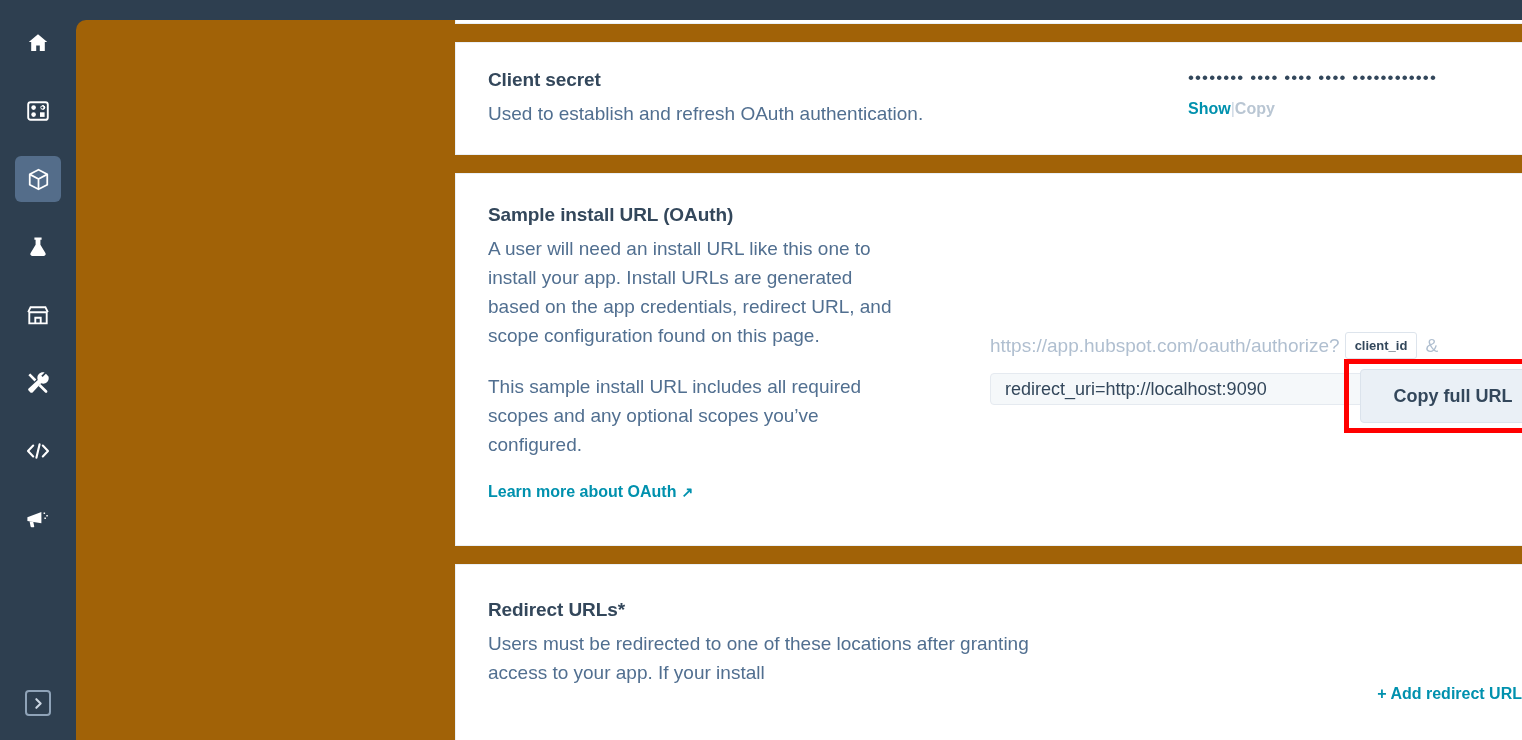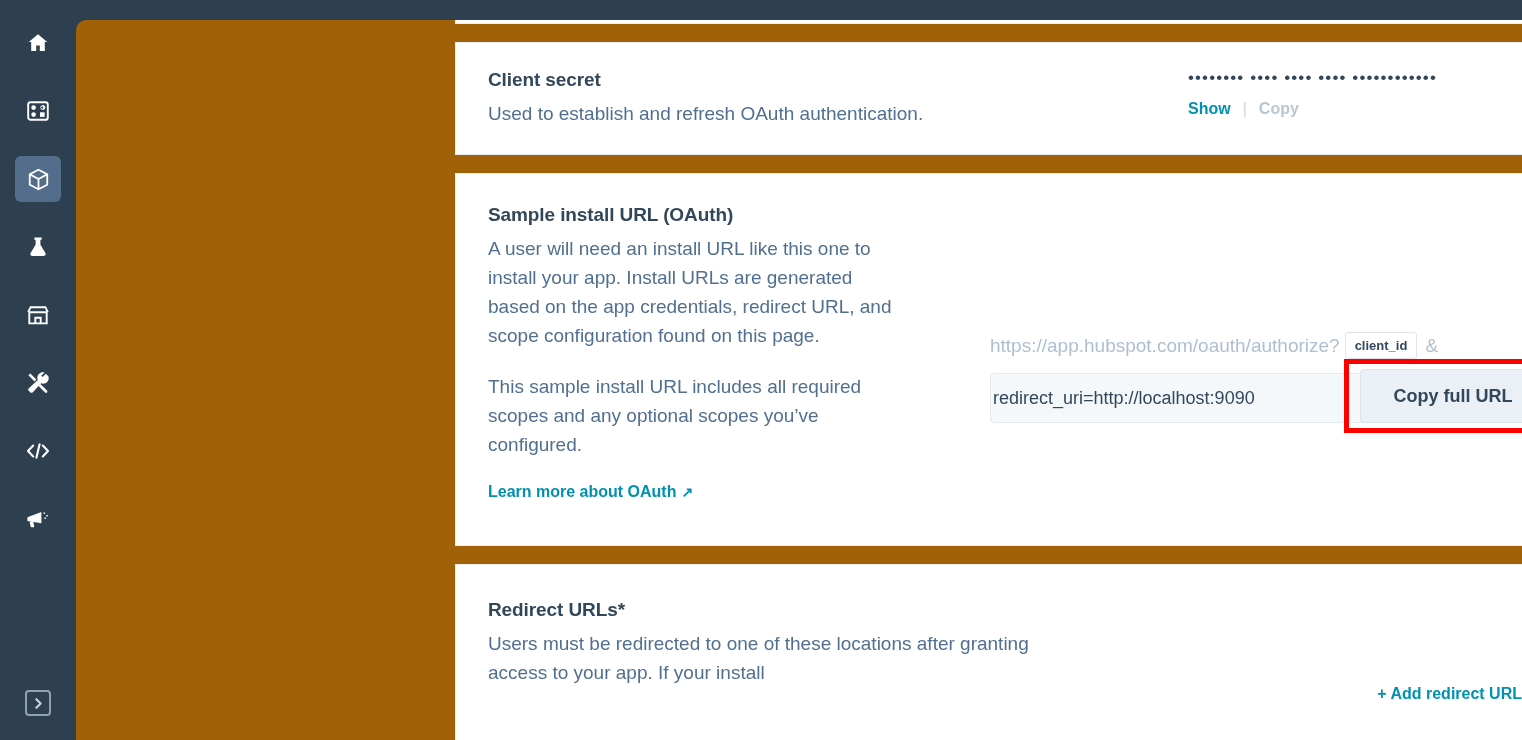--- a/index.html
+++ b/index.html
@@ -135,21 +135,21 @@
     line-height: 1;
     margin-bottom: 14px;
     font-family: "Liberation Sans", sans-serif;
     white-space: nowrap;
   }
   .secret-actions {
     font-size: 16px;
     font-weight: bold;
     display: flex;
     align-items: center;
-    gap: 12px;
+    gap: 0;
   }
   .secret-actions .show { color: #0091ae; cursor: pointer; }
   .secret-actions .sep { color: #cbd6e2; font-weight: normal; }
   .secret-actions .copy { color: #b9c6d3; cursor: pointer; }
 
   
   #card-top { height: 48px; overflow: hidden; }
 
   
   .url-widget {
@@ -182,24 +182,24 @@
   }
   .amp { color: #b0bfd0; font-size: 19px; margin-left: 3px; }
 
   .url-line2 {
     margin-top: 14px;
     display: flex;
     align-items: center;
     position: relative;
   }
   .token-box {
-    height: 50px;
-    display: flex;
-    align-items: center;
-    padding: 0 2px;
+    height: 32px;
+    display: flex;
+    align-items: center;
+    padding: 0 14px;
     background: #f5f8fa;
     border: 1px solid #e5eaf0;
     border-radius: 4px;
     font-size: 18px;
     color: #33475b;
     white-space: nowrap;
     overflow: hidden;
     width: 452px;
   }
 

